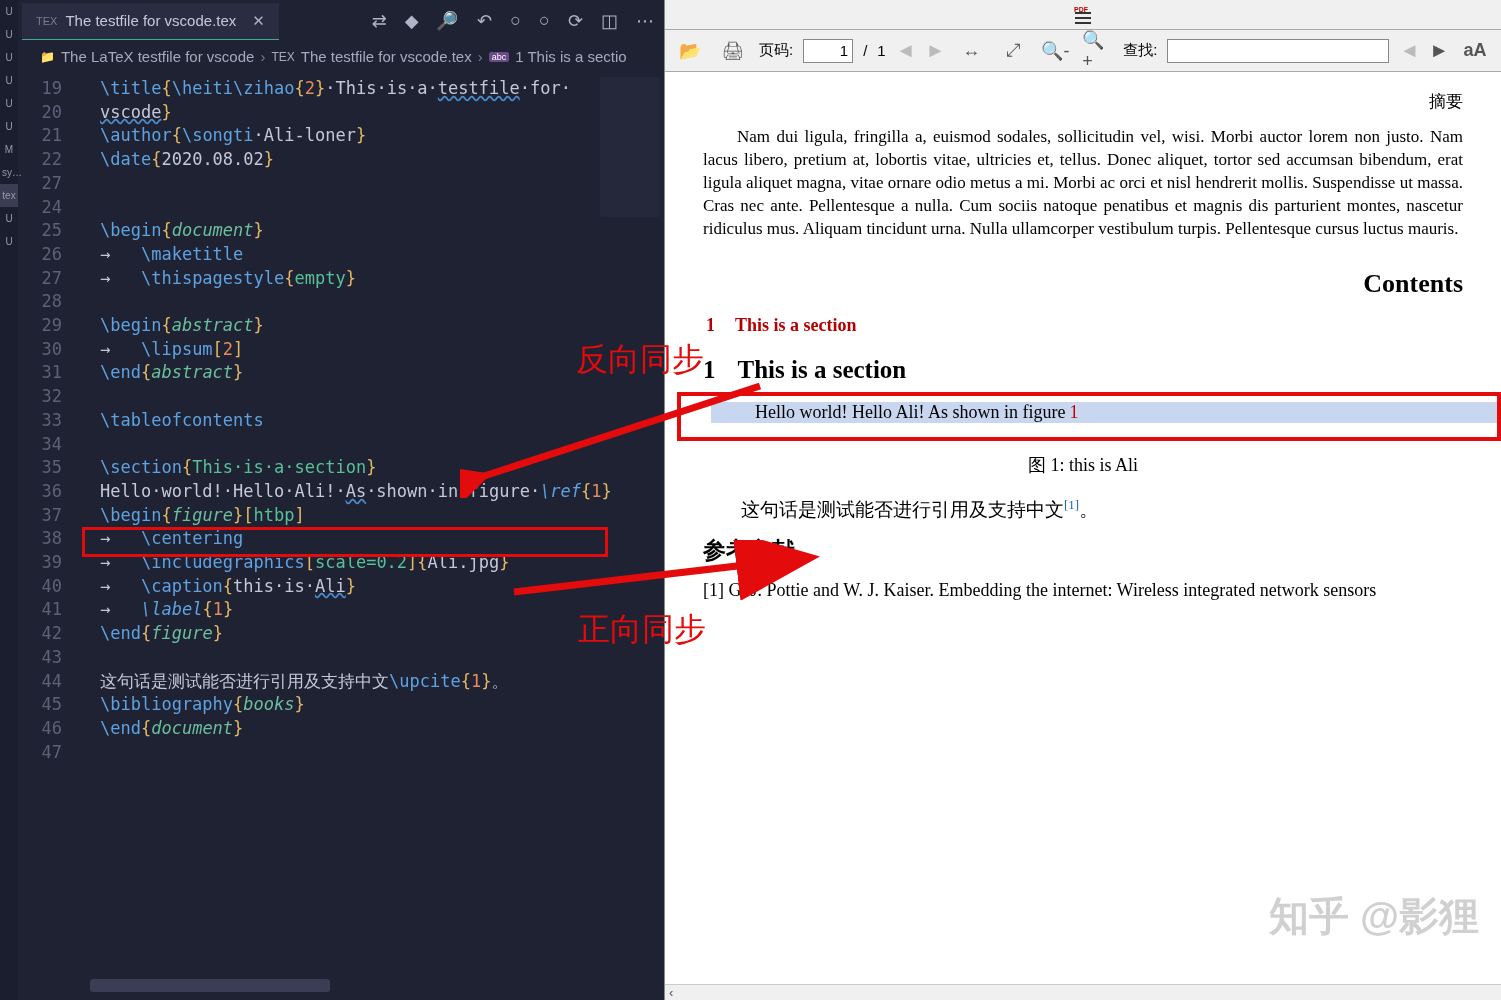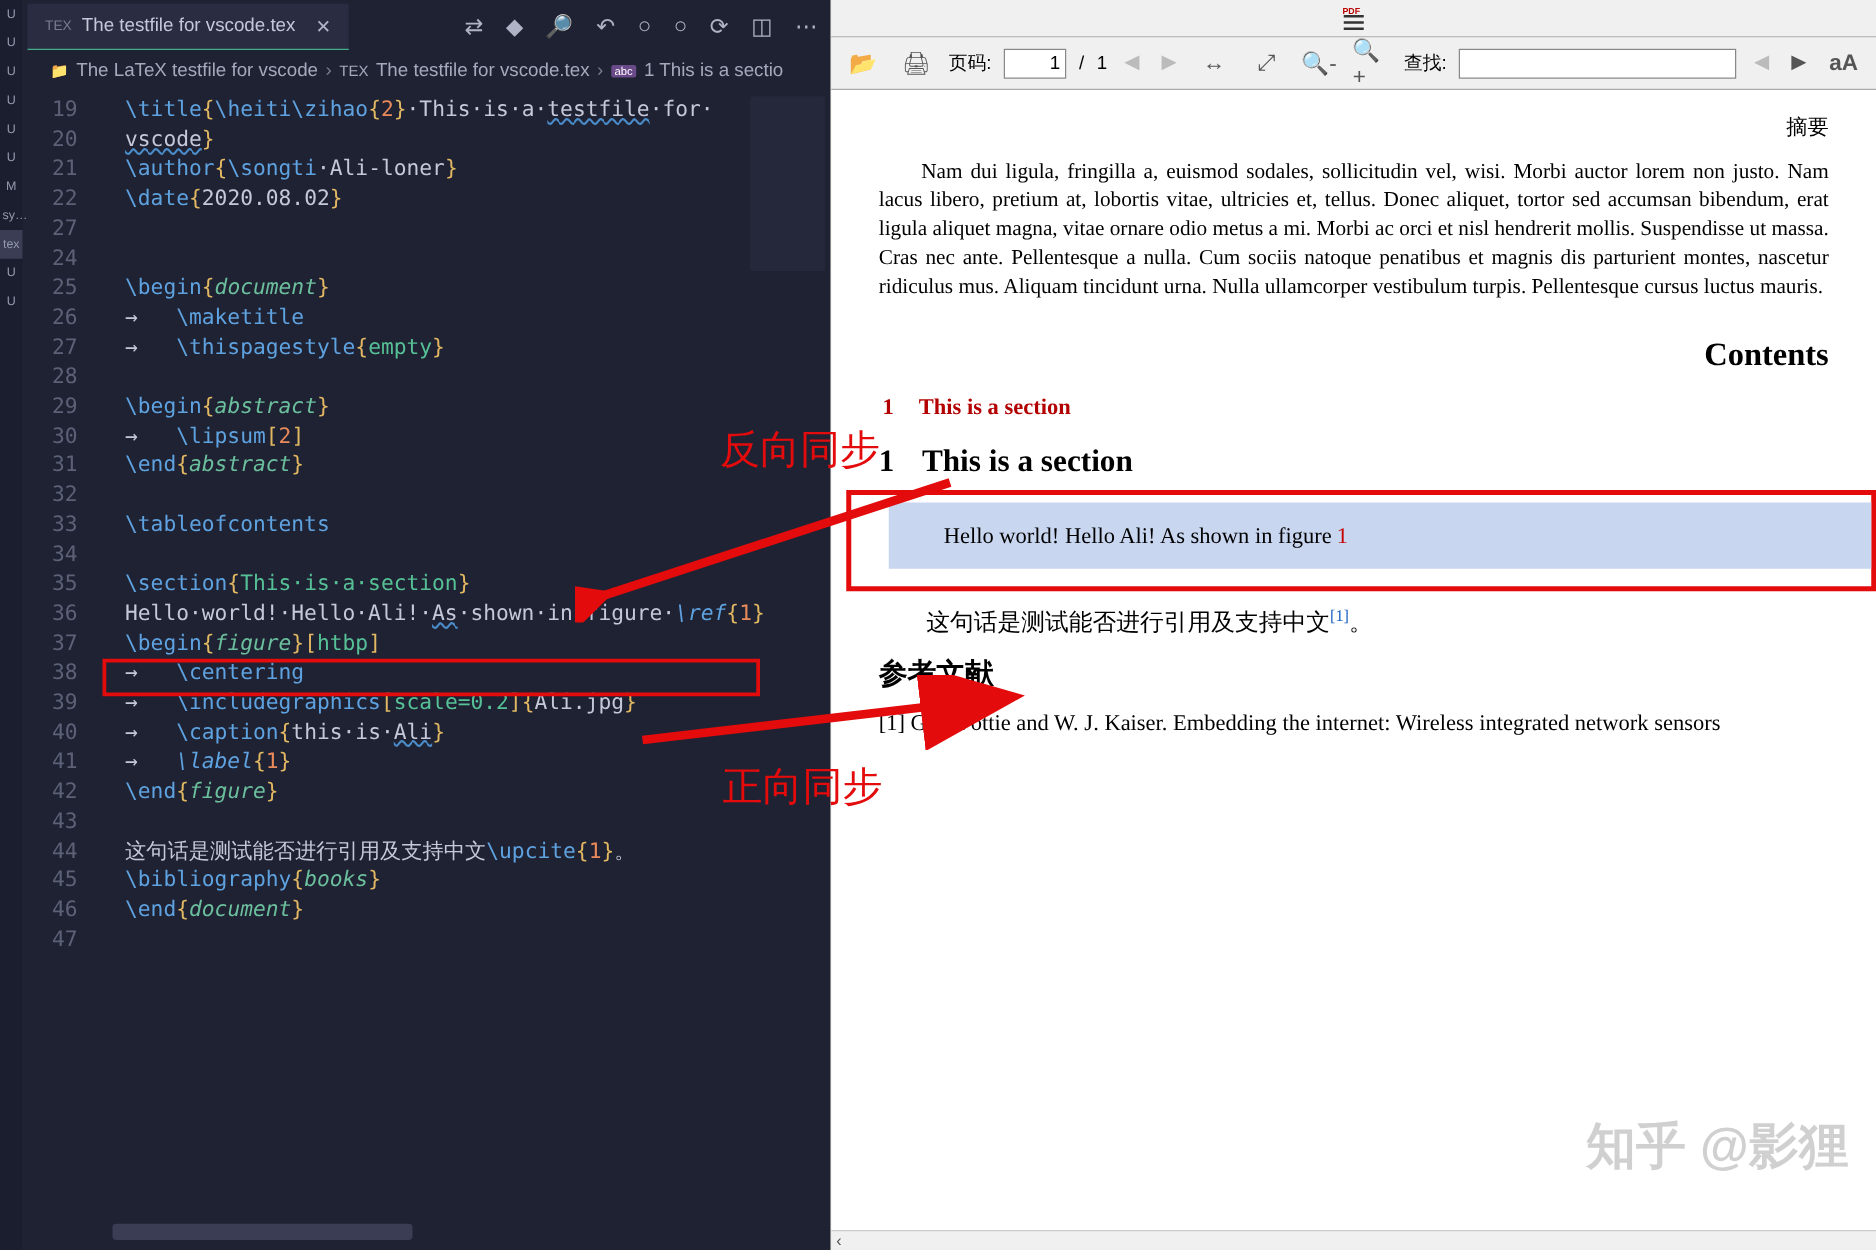--- a/index.html
+++ b/index.html
@@ -51,21 +51,21 @@
 .search-input { flex:1; min-width:200px; height:24px; border:1px solid #888; padding:0 4px; font-size:15px;}
 .pdf-page { flex:1; overflow:auto; background:#fff; padding:18px 38px 0 38px; font-family:"Times New Roman",serif; color:#000; position:relative;}
 .abstract-title { text-align:right; font-size:17px; margin-bottom:12px;}
 .abstract-body { font-size:17px; line-height:1.36; text-align:justify; text-indent:2em; margin-bottom:28px;}
 .contents-title { text-align:right; font-size:26px; font-weight:bold; margin-bottom:16px;}
 .toc-entry { color:#b30000; font-size:18px; font-weight:bold; margin-bottom:20px; padding-left:3px;}
 .toc-entry .tocnum{ margin-right:20px;}
 .sec-heading { font-size:25px; font-weight:bold; margin-bottom:14px;}
 .sec-heading .secnum{ margin-right:22px;}
 .red-box-pdf { border:4px solid #e30b0b; padding:6px 0 14px 30px; margin:-6px -38px 12px -26px;}
-.highlight-line { background:#c9d6f0; display:block; padding:16px 8px; font-size:18px; text-indent:2em;}
+.highlight-line { background:#c9d6f0; display:block; padding:0 8px; font-size:18px; text-indent:2em;}
 .highlight-line .fignum{ color:#c40000; margin-left:4px;}
 .figure-img { width:324px; height:245px; background:#0e0e12; margin:0 auto 12px auto; display:block; position:relative; overflow:hidden;}
 .fox-face { position:absolute; left:74px; top:30px; width:180px; height:175px; background:#d54545; border-radius:50% 50% 48% 48%;}
 .fox-ear-l { position:absolute; left:64px; top:12px; width:0;height:0; border-left:30px solid transparent; border-right:30px solid transparent; border-bottom:56px solid #ba3535; transform:rotate(-18deg);}
 .fox-ear-r { position:absolute; right:62px; top:12px; width:0;height:0; border-left:30px solid transparent; border-right:30px solid transparent; border-bottom:56px solid #ba3535; transform:rotate(18deg);}
 .bandana { position:absolute; left:62px; top:112px; width:206px; height:38px; background:#4a8da6; transform:rotate(-4deg);}
 .bandana-tail{ position:absolute; right:30px; top:130px; width:58px; height:70px; background:#4a8da6; transform:rotate(24deg); border-radius:0 0 30px 0;}
 .fox-muzzle{ position:absolute; left:120px; top:152px; width:86px; height:54px; background:#e8d9c3; border-radius:50%;}
 .sig{ position:absolute; right:10px; bottom:6px; color:#b9cdd9; font-style:italic; font-family:cursive; font-size:16px;}
 .fig-caption { text-align:center; font-size:18px; margin-bottom:20px;}
@@ -237,20 +237,21 @@
         <span class="tocnum">1</span><span>This is a section</span>
       </div>
       <div class="sec-heading">
         <span class="secnum">1</span><span>This is a section</span>
       </div>
       <div class="red-box-pdf">
         <span class="highlight-line">
           <span>Hello world! Hello Ali! As shown in figure</span><span class="fignum">1</span>
         </span>
       </div>
+      <div class="fig-caption">图 1: this is Ali</div>
       <div class="cn-para">
         <span>这句话是测试能否进行引用及支持中文</span><sup>[1]</sup><span>。</span>
       </div>
       <div class="refs-title">参考文献</div>
       <div class="ref-item">[1] G. J. Pottie and W. J. Kaiser. Embedding the internet: Wireless integrated network sensors</div>
       <div class="watermark">知乎 @影狸</div>
     </div>
 
     <div class="pdf-hbar">
       <span class="chev">‹</span>

